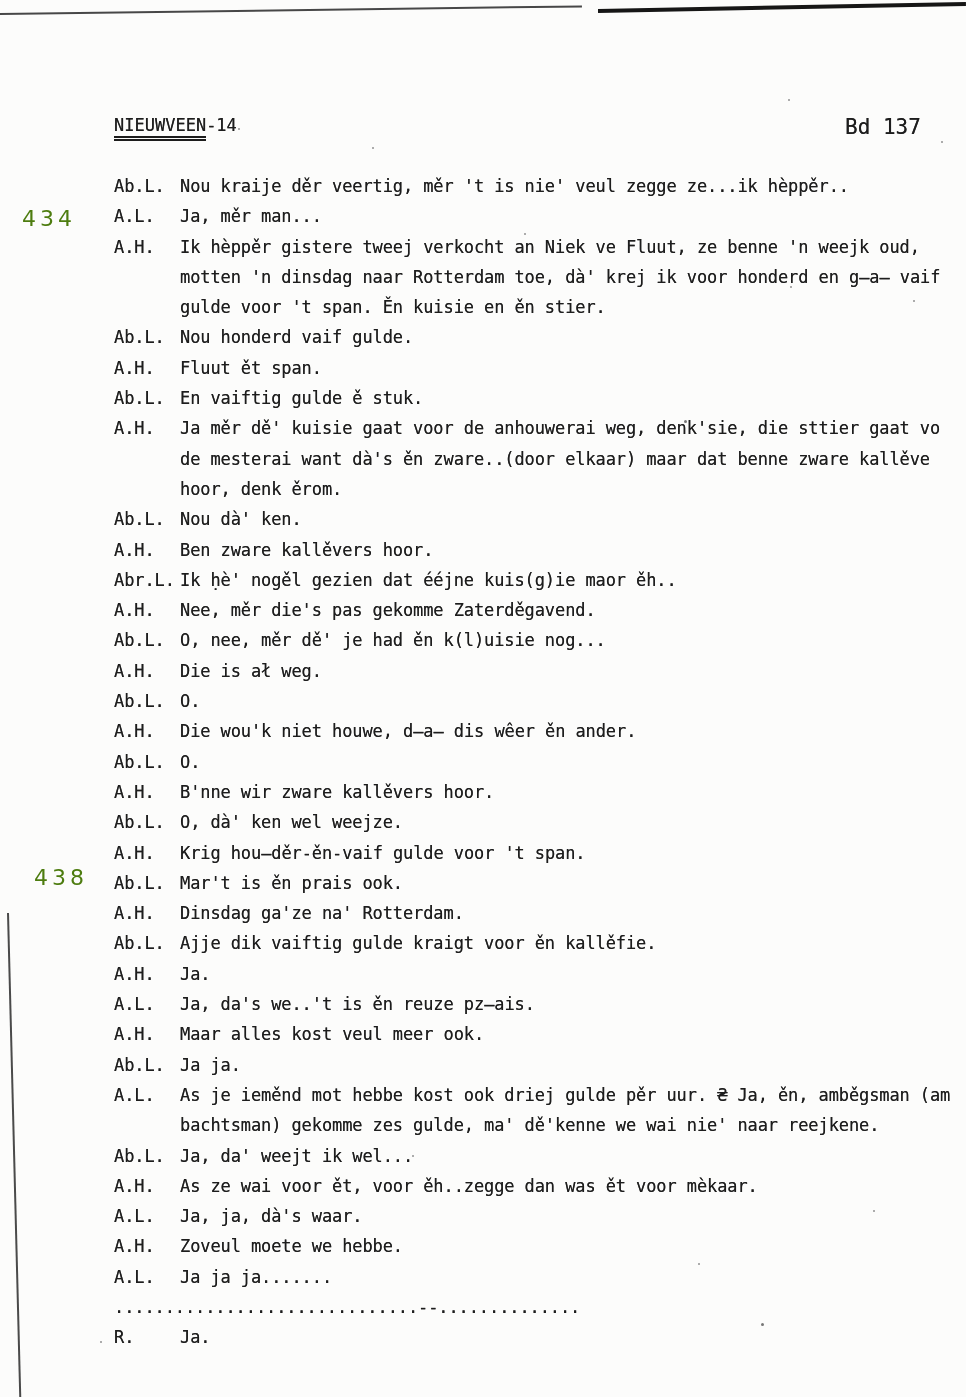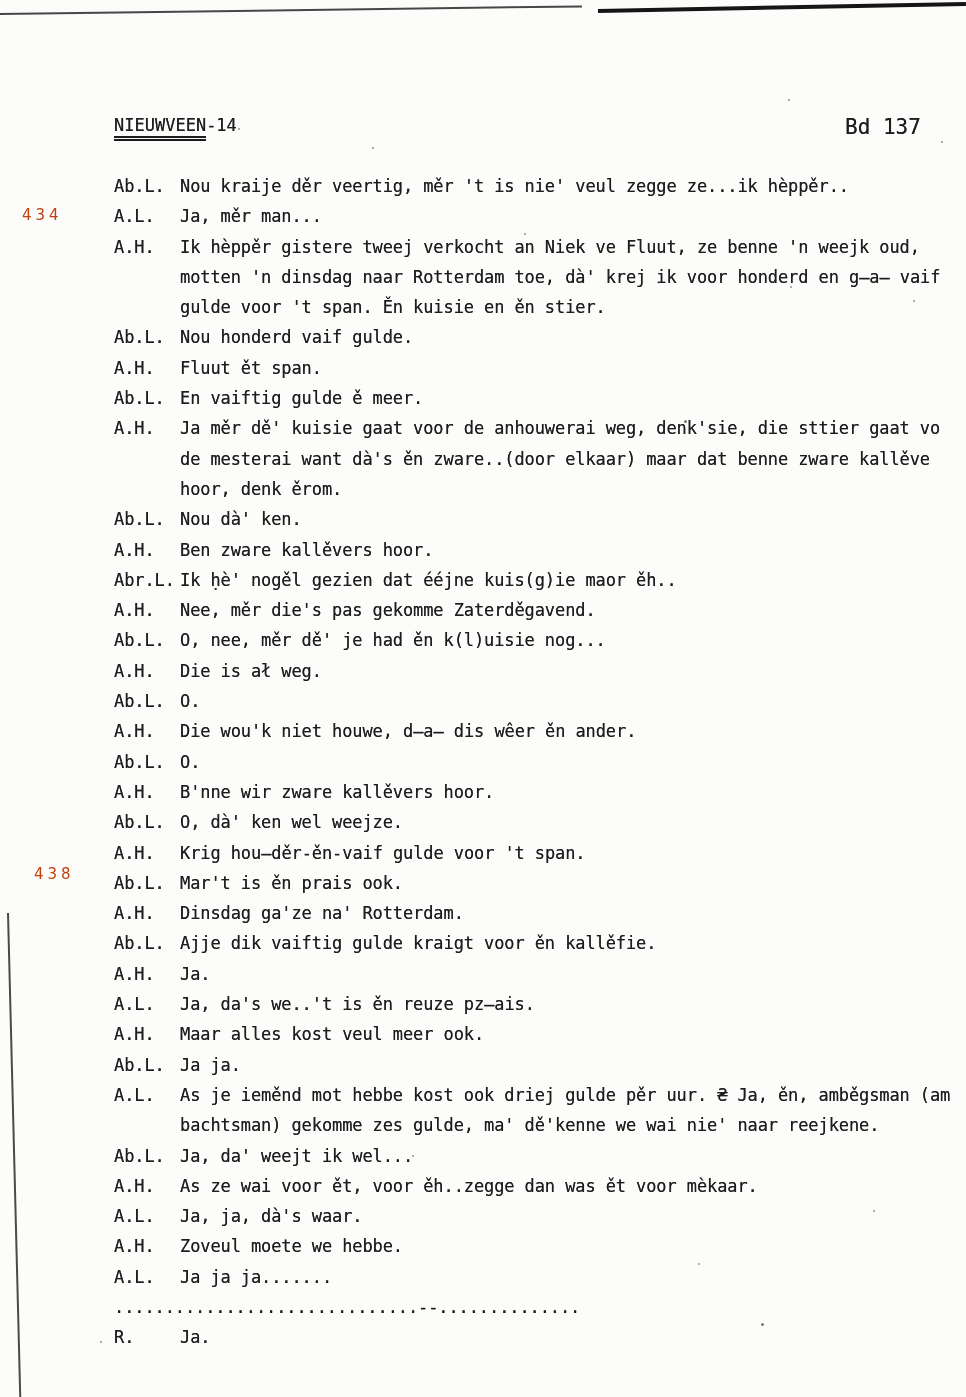--- a/index.html
+++ b/index.html
@@ -14,21 +14,21 @@
   
   .title{position:absolute;left:114px;top:115px;font-size:17px;white-space:pre;
          text-shadow:0 0 .6px rgba(25,25,25,.75);}
   .title .u{display:inline-block;border-bottom:5px double #1c1c1c;padding-bottom:1px;}
   .volume{position:absolute;left:845px;top:115px;font-size:21px;
           text-shadow:0 0 .6px rgba(25,25,25,.75);}
 
   
   .margin-num{position:absolute;
     font-family:"DejaVu Sans","Liberation Sans",sans-serif;
-    font-size:15px;letter-spacing:4px;color:#c2410c;}
+    font-size:22px;letter-spacing:4px;color:#4d7c0f;}
 
   
   .dialogue{position:absolute;left:114px;top:171px;width:860px;
             font-size:17px;letter-spacing:-0.1px;
             text-shadow:0 0 .6px rgba(25,25,25,.75);}
   .row{height:30.3px;line-height:30.3px;white-space:pre;overflow:visible;}
   .spk{display:inline-block;width:66px;}
   .txt{display:inline;}
 
   
@@ -57,21 +57,21 @@
     </div>
 
   <div class="dialogue" id="dialogue">
       <div class="row"><span class="spk">Ab.L.</span><span class="txt">Nou kraije děr veertig, měr 't is nie' veul zegge ze...ik hèppěr..</span></div>
       <div class="row"><span class="spk">A.L.</span><span class="txt">Ja, měr man...</span></div>
       <div class="row"><span class="spk">A.H.</span><span class="txt">Ik hèppěr gistere tweej verkocht an Niek ve Fluut, ze benne 'n weejk oud,</span></div>
       <div class="row"><span class="spk"></span><span class="txt">motten 'n dinsdag naar Rotterdam toe, dà' krej ik voor honderd en g̶a̶ vaif</span></div>
       <div class="row"><span class="spk"></span><span class="txt">gulde voor 't span. Ěn kuisie en ěn stier.</span></div>
       <div class="row"><span class="spk">Ab.L.</span><span class="txt">Nou honderd vaif gulde.</span></div>
       <div class="row"><span class="spk">A.H.</span><span class="txt">Fluut ět span.</span></div>
-      <div class="row"><span class="spk">Ab.L.</span><span class="txt">En vaiftig gulde ě meer.</span></div>
+      <div class="row"><span class="spk">Ab.L.</span><span class="txt">En vaiftig gulde ě stuk.</span></div>
       <div class="row"><span class="spk">A.H.</span><span class="txt">Ja měr dě' kuisie gaat voor de anhouwerai weg, denk'sie, die sttier gaat vo</span></div>
       <div class="row"><span class="spk"></span><span class="txt">de mesterai want dà's ěn zware..(door elkaar) maar dat benne zware kallěve</span></div>
       <div class="row"><span class="spk"></span><span class="txt">hoor, denk ěrom.</span></div>
       <div class="row"><span class="spk">Ab.L.</span><span class="txt">Nou dà' ken.</span></div>
       <div class="row"><span class="spk">A.H.</span><span class="txt">Ben zware kallěvers hoor.</span></div>
       <div class="row"><span class="spk">Abr.L.</span><span class="txt">Ik ḥè' nogěl gezien dat ééjne kuis(g)ie maor ěh..</span></div>
       <div class="row"><span class="spk">A.H.</span><span class="txt">Nee, měr die's pas gekomme Zaterděgavend.</span></div>
       <div class="row"><span class="spk">Ab.L.</span><span class="txt">O, nee, měr dě' je had ěn k(l)uisie nog...</span></div>
       <div class="row"><span class="spk">A.H.</span><span class="txt">Die is ał weg.</span></div>
       <div class="row"><span class="spk">Ab.L.</span><span class="txt">O.</span></div>

